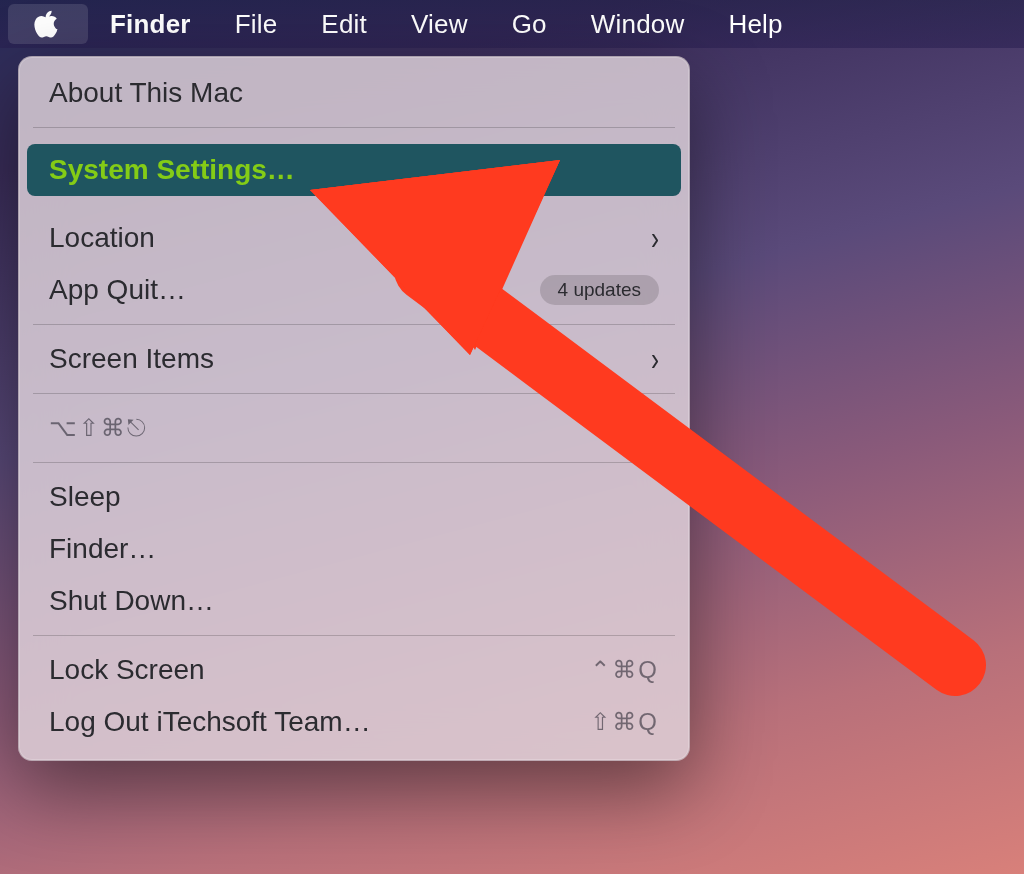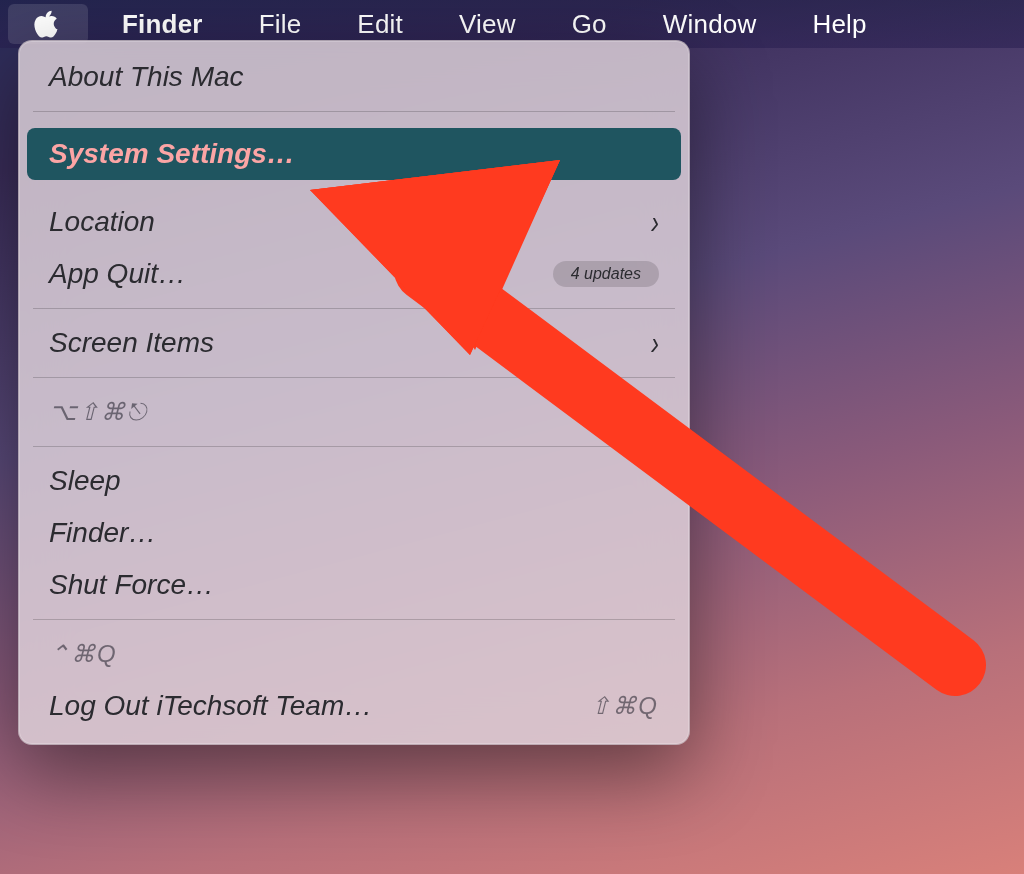--- a/index.html
+++ b/index.html
@@ -12,21 +12,21 @@
       position: relative;
     }
 
     
     .menubar {
       height: 48px;
       background: linear-gradient(180deg, rgba(30,30,70,0.55), rgba(40,30,80,0.55));
       display: flex;
       align-items: center;
       padding: 0 8px;
-      gap: 12px;
+      gap: 0;
     }
     .apple-menu-btn {
       padding: 4px 28px 4px 24px;
       display: flex;
       align-items: center;
       border-radius: 6px;
       background: rgba(255,255,255,0.12);
     }
     .apple-logo { width: 28px; height: 32px; fill: #fff; }
     .menubar-item {
@@ -34,64 +34,63 @@
       font-size: 26px;
       padding: 8px 22px;
       font-weight: 500;
       letter-spacing: 0.2px;
     }
     .menubar-item.active { font-weight: 700; }
 
     
     .apple-menu {
       position: absolute;
-      top: 40px;
+      top: 56px;
       left: 18px;
       width: 672px;
       background: rgba(225,212,220,0.82);
       backdrop-filter: blur(24px);
       border-radius: 14px;
       border: 1px solid rgba(0,0,0,0.12);
       box-shadow: 0 28px 80px rgba(0,0,0,0.45), 0 0 0 1px rgba(255,255,255,0.2) inset;
       padding: 10px 0 12px 0;
       overflow: hidden;
-      font-style: italic;
     }
     .menu-item {
       display: flex;
       align-items: center;
       justify-content: space-between;
       padding: 10px 30px;
       font-size: 28px;
       color: #2b2b30;
       font-weight: 400;
       min-height: 52px;
     }
     .menu-item.highlighted {
       background: #1f5560;
-      color: #fca5a5;
+      color: #84cc16;
       border-radius: 8px;
       margin: 16px 8px;
       padding: 10px 22px;
       font-weight: 600;
     }
     .menu-sep {
       height: 1px;
       background: rgba(0,0,0,0.18);
       margin: 8px 14px;
     }
     .menu-right { display: flex; align-items: center; gap: 6px; }
     .chevron { font-size: 24px; color: #2b2b30; transform: scaleY(1.4); }
     .shortcut { font-size: 24px; color: rgba(30,30,40,0.55); letter-spacing: 2px; }
     .badge {
       background: rgba(0,0,0,0.14);
       color: #2b2b30;
       border-radius: 20px;
       padding: 4px 18px;
-      font-size: 16px;
+      font-size: 19px;
     }
 
     
     .annotation-arrow {
       position: absolute;
       top: 120px;
       left: 275px;
       pointer-events: none;
     }
   </style>
@@ -156,26 +155,27 @@
 
   <div class="menu-sep"></div>
 
   <div class="menu-item">
     <span>Sleep</span>
   </div>
   <div class="menu-item">
     <span>Finder…</span>
   </div>
   <div class="menu-item">
-    <span>Shut Force…</span>
+    <span>Shut Down…</span>
   </div>
 
   <div class="menu-sep"></div>
 
   <div class="menu-item">
+    <span>Lock Screen</span>
     <span class="shortcut">⌃⌘Q</span>
   </div>
   <div class="menu-item">
     <span>Log Out iTechsoft Team…</span>
     <span class="shortcut">⇧⌘Q</span>
   </div>
 </div>
 
 <svg class="annotation-arrow" width="730" height="580">
   <defs></defs>

